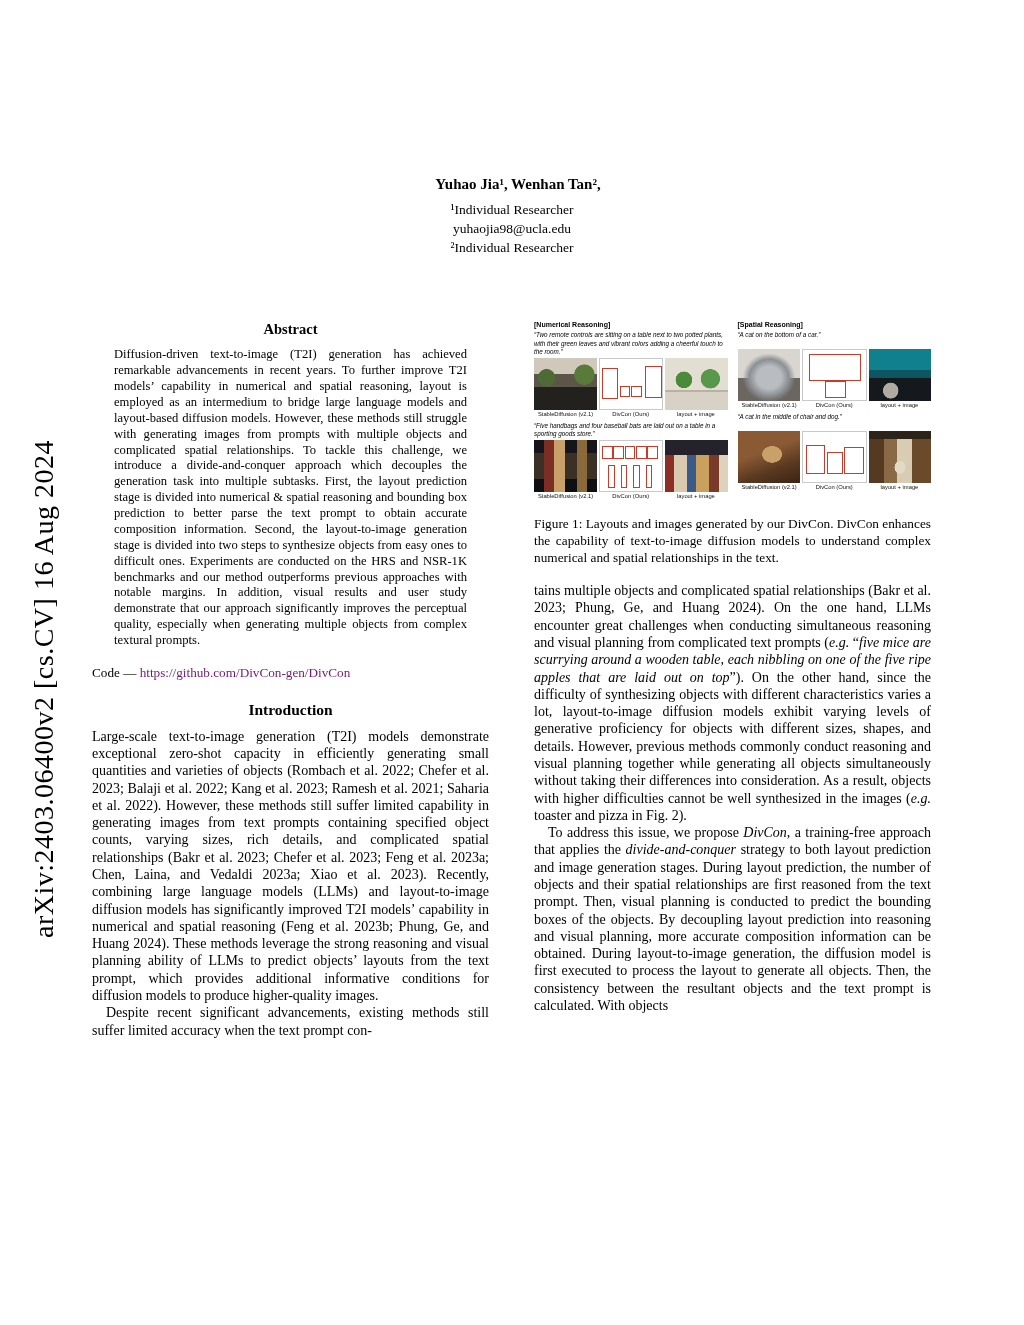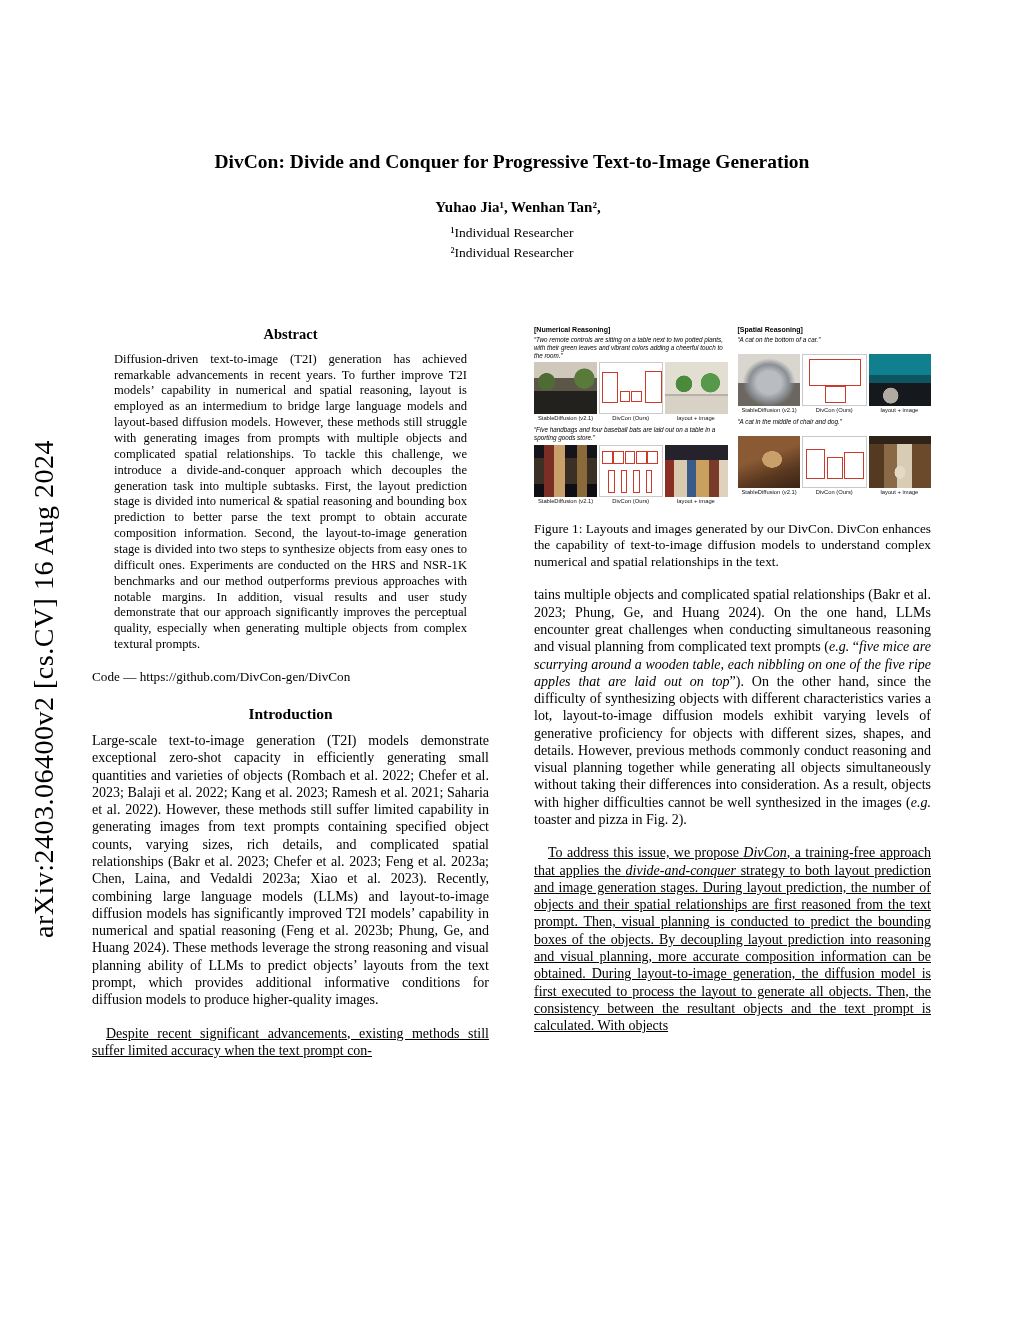--- a/index.html
+++ b/index.html
@@ -49,30 +49,30 @@
     text-align:center;font-weight:bold;font-size:14.5px;
     margin:0 0 9px 0;
   }
   .abstract-text{
     font-size:12.6px;line-height:1.26;
     margin:4px;padding:0 18px;
   }
   .code-line{
     font-size:13.2px;margin:16px 0 0 0;
   }
-  .code-line a{color:#000000;text-decoration:none;}
+  .code-line a{color:#701a75;text-decoration:none;}
   .section-heading{
     text-align:center;font-weight:bold;font-size:15.5px;
     margin:20px 0 9px 0;
   }
   .para{
     font-size:14px;line-height:1.235;margin:0;
   }
   .para.indent{text-indent:14px;}
-  .para + .para{margin-top:16px;text-decoration:underline;}
+  .para + .para{margin-top:0;}
 
   
   .figure{margin:0 0 10px 0;}
   .fig-panels{display:flex;gap:10px;}
   .fig-panel{flex:1;min-width:0;}
   .panel-heading{
     font-family:"Liberation Sans", sans-serif;
     font-size:7px;font-weight:bold;margin:0 0 3px 0;text-align:left;
   }
   .fig-prompt{
@@ -148,24 +148,24 @@
   }
 </style>
 </head>
 <body>
 
 <div class="page">
 
   <div class="arxiv-banner">arXiv:2403.06400v2  [cs.CV]  16 Aug 2024</div>
 
   <div class="header">
-    <div class="title">DivCon: Divide and Conquer for Progressive Text-to-Image Generation</div>
     <div class="authors">Yuhao Jia¹, Wenhan Tan²,</div>
     <div class="affils">
       <div>¹Individual Researcher</div>
+      <div>yuhaojia98@ucla.edu</div>
       <div>²Individual Researcher</div>
     </div>
   </div>
 
   <div class="columns">
 
     <div class="col">
       <div class="abstract-heading">Abstract</div>
       <p class="abstract-text">Diffusion-driven text-to-image (T2I) generation has achieved remarkable advancements in recent years. To further improve T2I models’ capability in numerical and spatial reasoning, layout is employed as an intermedium to bridge large language models and layout-based diffusion models. However, these methods still struggle with generating images from prompts with multiple objects and complicated spatial relationships. To tackle this challenge, we introduce a divide-and-conquer approach which decouples the generation task into multiple subtasks. First, the layout prediction stage is divided into numerical &amp; spatial reasoning and bounding box prediction to better parse the text prompt to obtain accurate composition information. Second, the layout-to-image generation stage is divided into two steps to synthesize objects from easy ones to difficult ones. Experiments are conducted on the HRS and NSR-1K benchmarks and our method outperforms previous approaches with notable margins. In addition, visual results and user study demonstrate that our approach significantly improves the perceptual quality, especially when generating multiple objects from complex textural prompts.</p>
 

